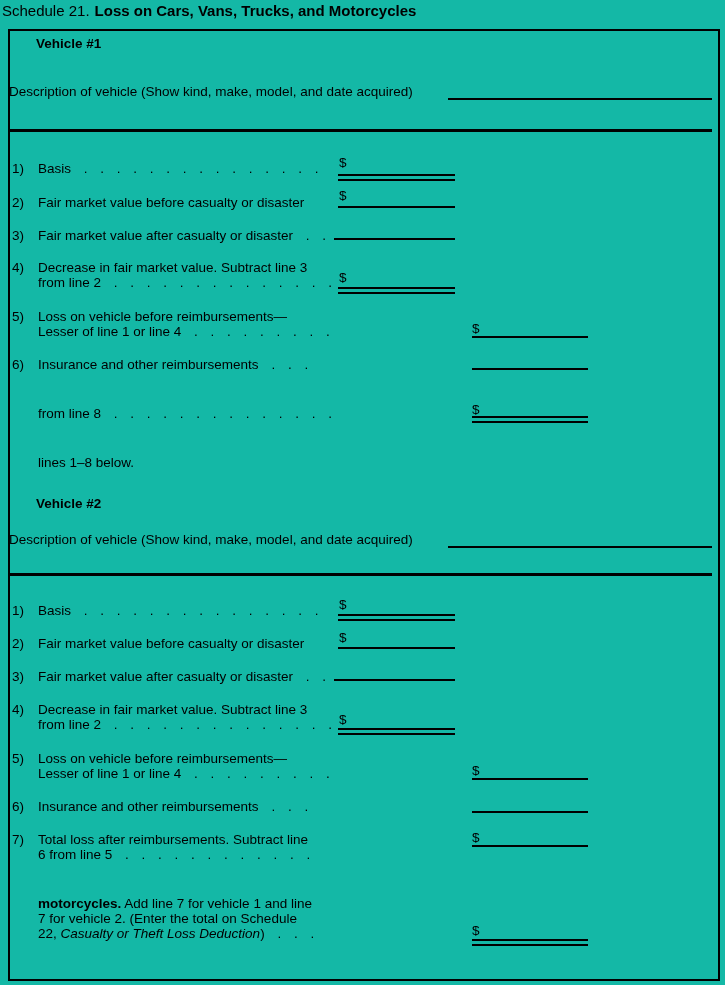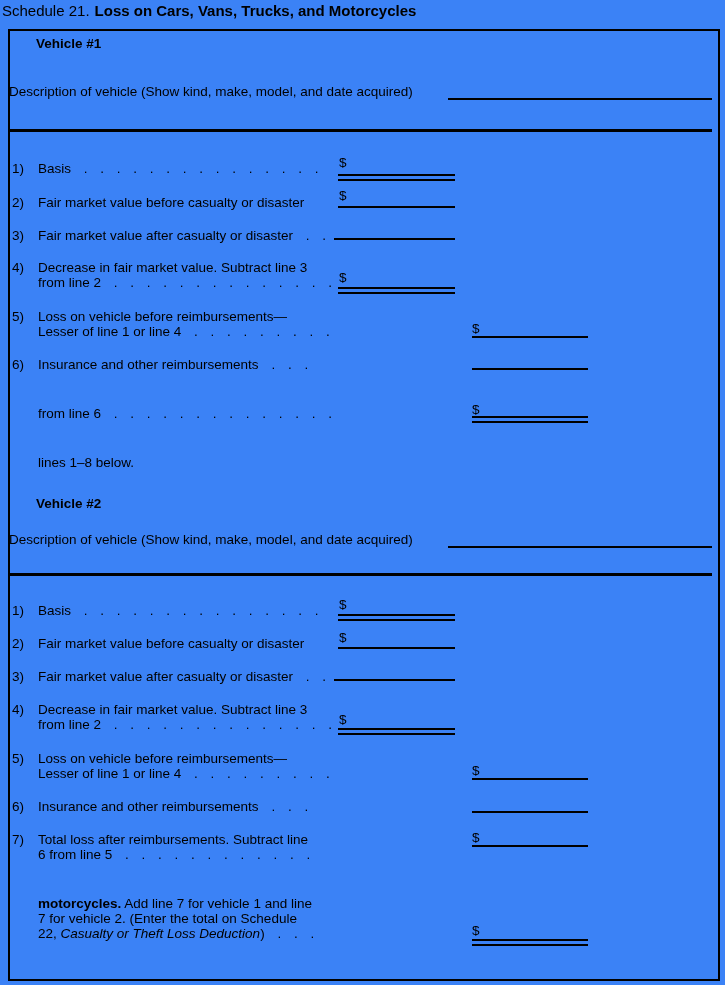--- a/index.html
+++ b/index.html
@@ -1,16 +1,16 @@
 <!DOCTYPE html>
 <html><head>
 <meta charset="utf-8">
 <style>
   html,body{margin:0;padding:0;background:#fff;}
-  .page{position:relative;width:725px;height:985px;background:#3b82f6;
+  .page{position:relative;width:725px;height:985px;background:#14b8a6;
         font-family:"Liberation Sans",sans-serif;font-size:13.5px;color:#000;overflow:hidden;}
   .title{position:absolute;top:2px;left:2px;font-size:15px;white-space:pre;}
   .title .tm{font-weight:bold;margin-left:5px;}
   .formbox{position:absolute;top:29px;left:8px;width:712px;height:952px;
            border:2px solid #000;box-sizing:border-box;}
   .heading{position:absolute;left:36px;font-weight:bold;line-height:13.5px;}
   .desc{position:absolute;left:9px;line-height:13.5px;white-space:pre;}
   .fl{position:absolute;left:12px;line-height:13.5px;white-space:pre;}
   .fl .num{display:inline-block;width:26px;}
   .cont{position:absolute;left:38px;line-height:13.5px;white-space:pre;}
@@ -55,21 +55,21 @@
   <div class="dbl" style="top:287px;left:338px;width:117px"></div>
 
   <div class="fl" style="top:310px"><span class="num">5)</span><span>Loss on vehicle before reimbursements—</span></div>
   <div class="cont" style="top:325px"><span>Lesser of line 1 or line 4</span><span class="dots"> . . . . . . . . .</span></div>
   <span class="dol" style="top:322px;left:472px">$</span>
   <div class="sgl" style="top:336px;left:472px;width:116px"></div>
 
   <div class="fl" style="top:358px"><span class="num">6)</span><span>Insurance and other reimbursements</span><span class="dots"> . . .</span></div>
   <div class="sgl" style="top:368px;left:472px;width:116px"></div>
 
-  <div class="cont" style="top:407px"><span>from line 6</span><span class="dots"> . . . . . . . . . . . . . .</span></div>
+  <div class="cont" style="top:407px"><span>from line 8</span><span class="dots"> . . . . . . . . . . . . . .</span></div>
   <span class="dol" style="top:403px;left:472px">$</span>
   <div class="dbl" style="top:416px;left:472px;width:116px"></div>
   <div class="cont" style="top:456px">lines 1–8 below.</div>
 
   <div class="heading" style="top:497px">Vehicle #2</div>
 
   <div class="desc" style="top:533px">Description of vehicle (Show kind, make, model, and date acquired)</div>
   <div class="sgl" style="top:546px;left:448px;width:264px"></div>
 
   <div class="thick" style="top:573px;left:10px;width:702px"></div>

